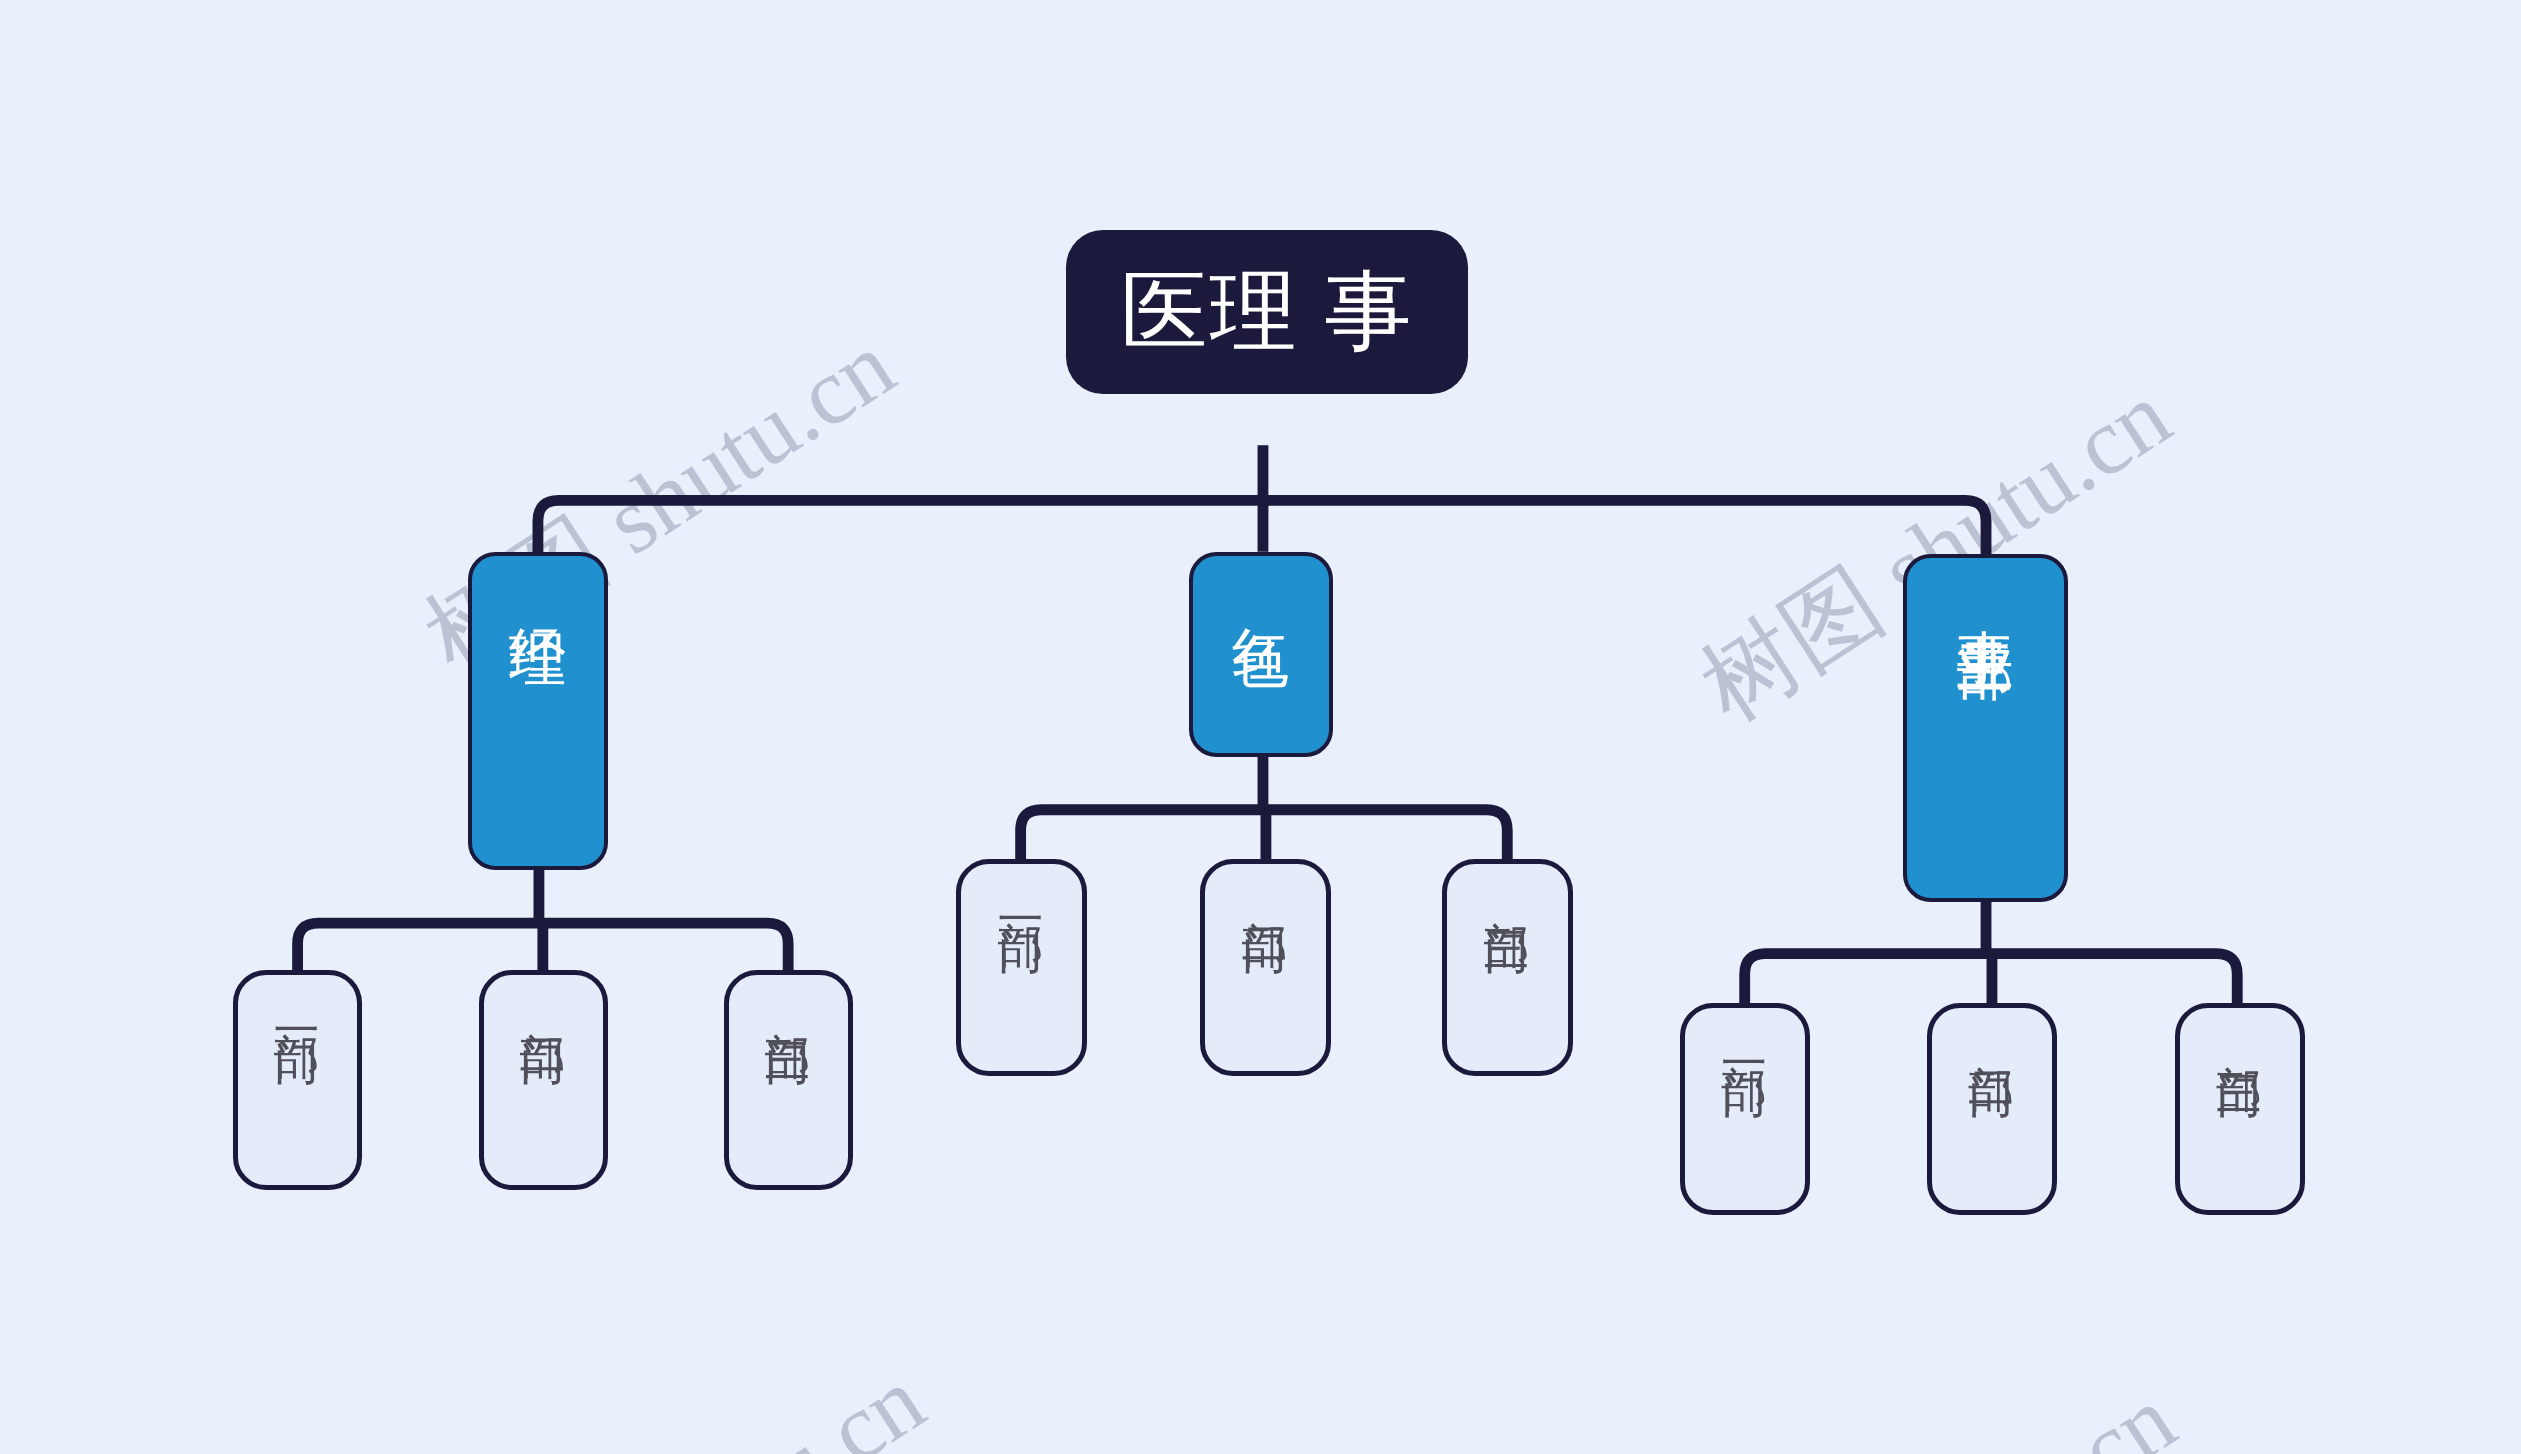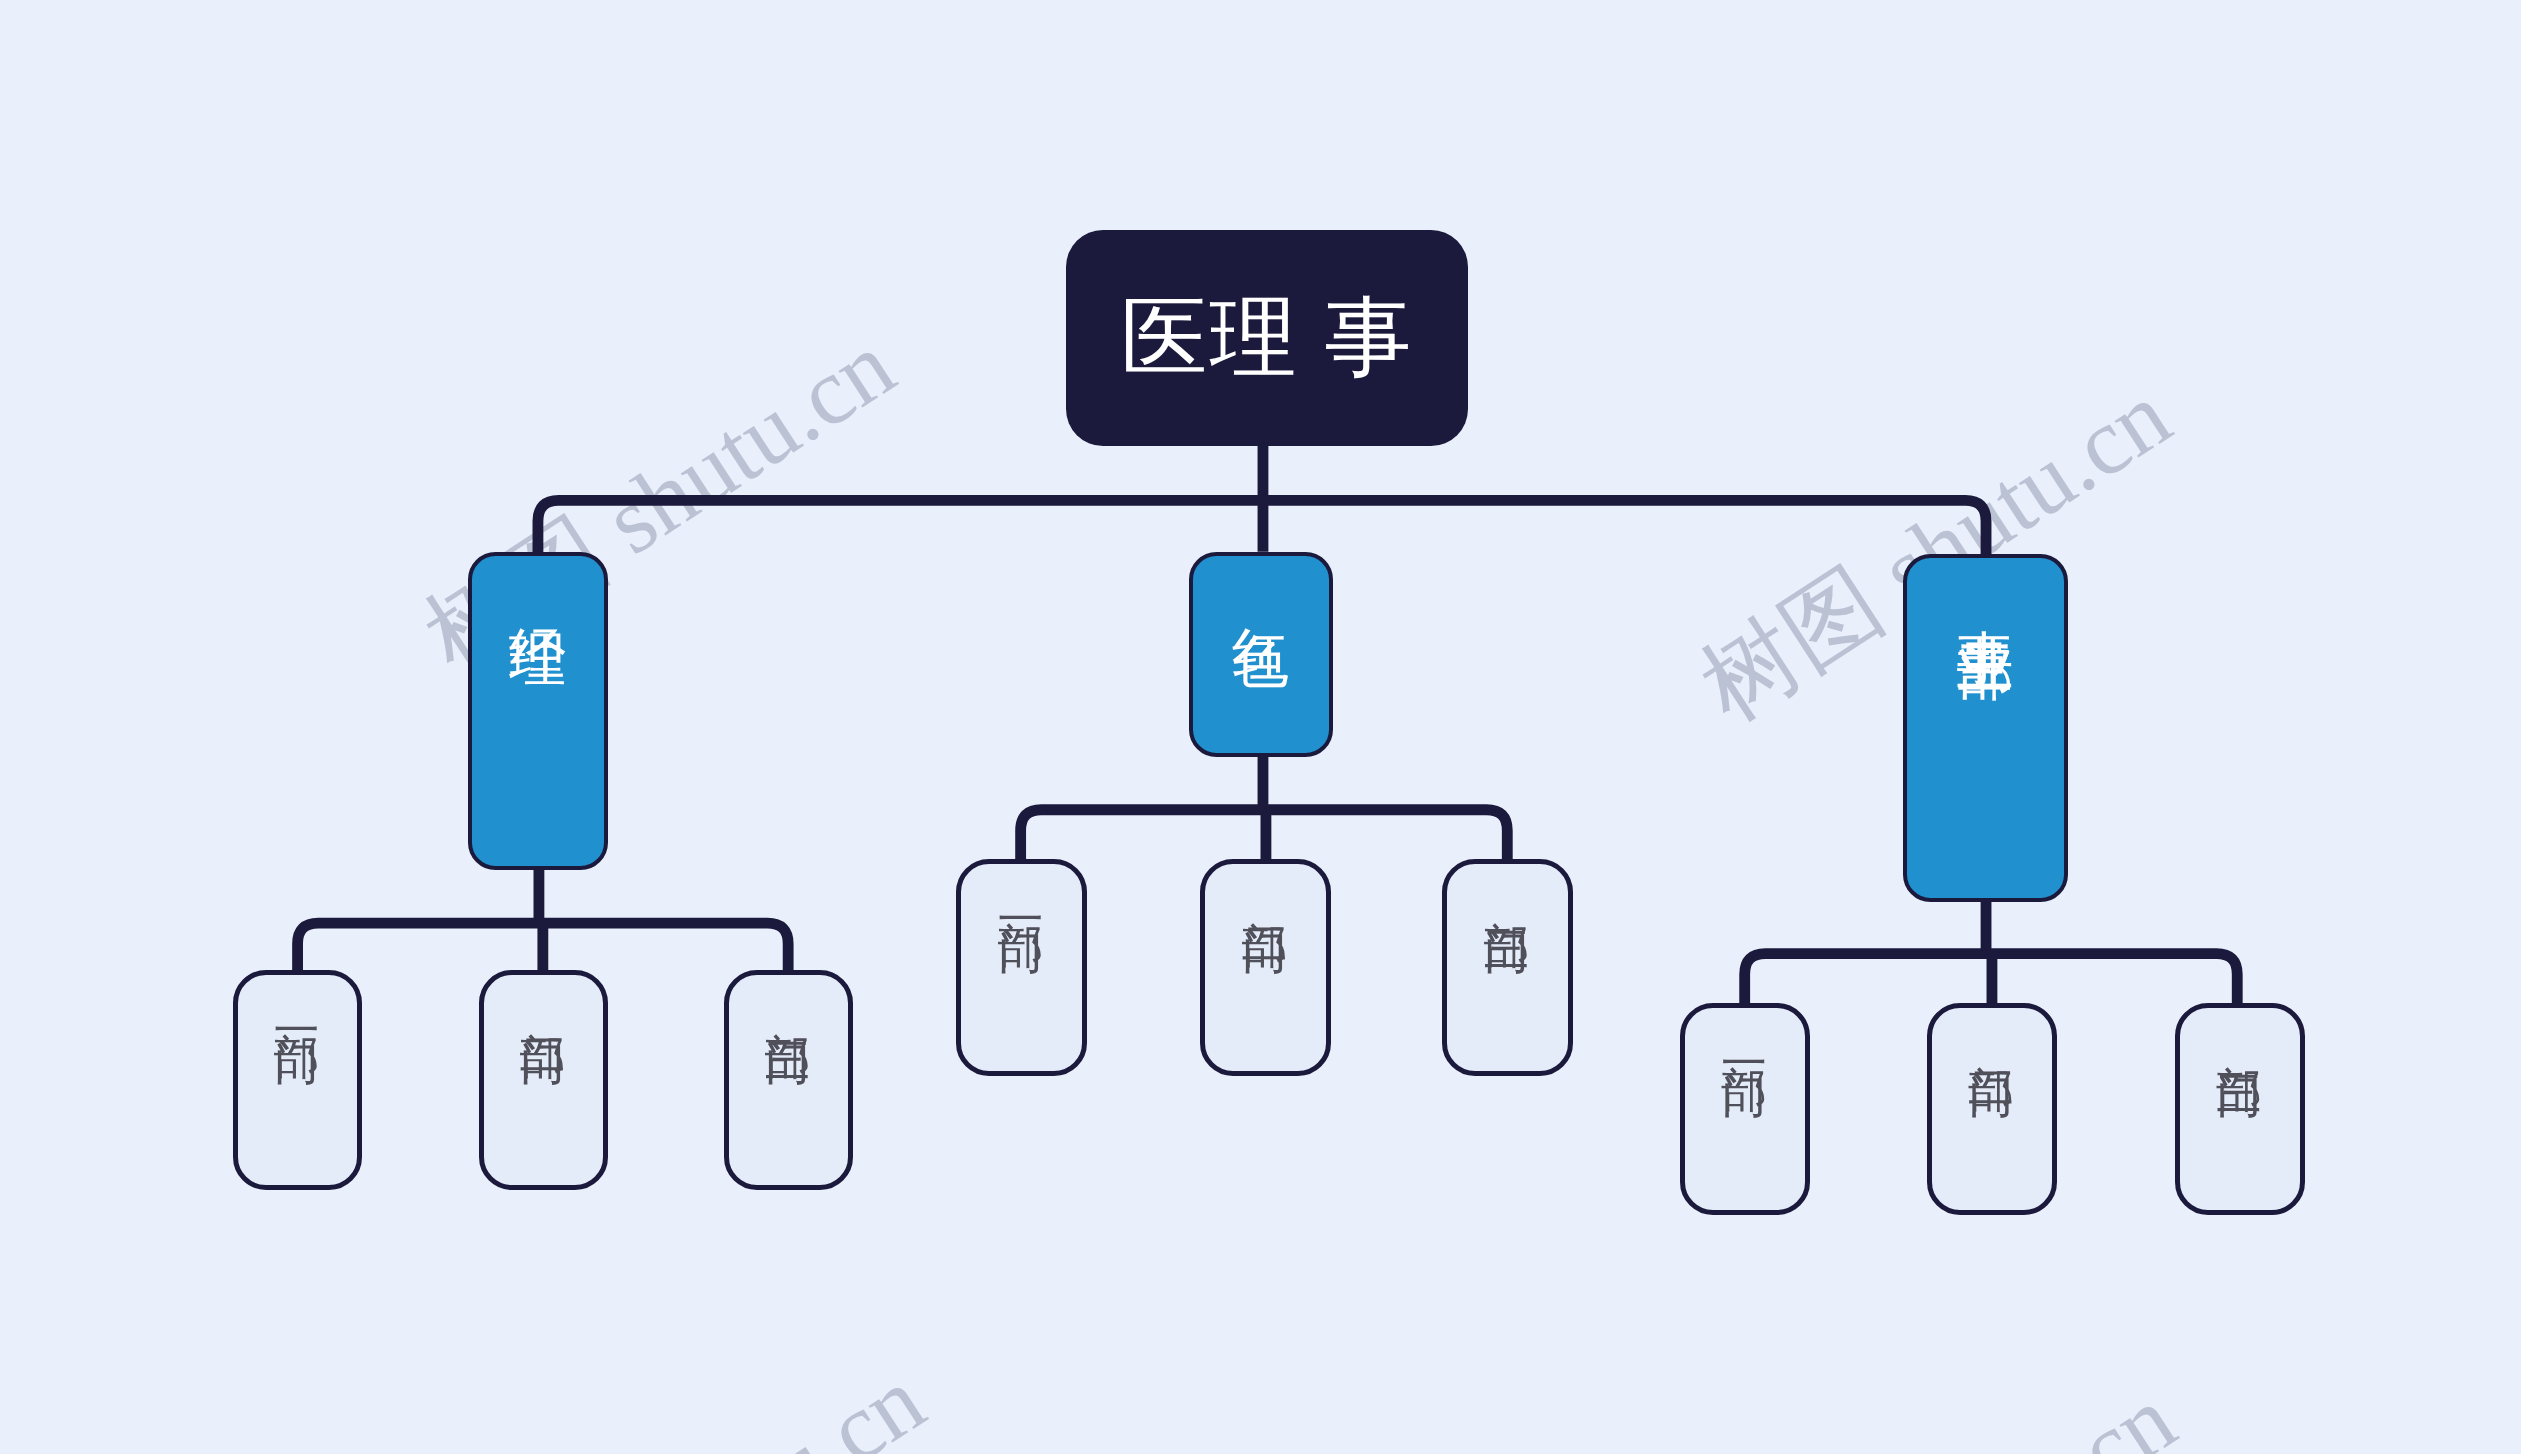--- a/index.html
+++ b/index.html
@@ -25,21 +25,21 @@
   #wm-2 { left:1936px; top:552px; }
   #wm-3 { left:690px;  top:1537px; }
   #wm-4 { left:1941px; top:1556px; }
 
   .node { position:absolute; display:flex; justify-content:center; }
 
   .root-node {
     background:#1B1A3C; border-radius:37px; color:#FFFFFF;
     align-items:center; font-size:87px; letter-spacing:2px;
   }
-  #node-root { left:1066px; top:230px; width:402px; height:216px; }
+  #node-root { left:1066px; top:230px; width:402px; height:164px; }
 
   .branch-node {
     background:#2190CE; border:4.9px solid #1B1A3C; border-radius:27.6px;
     color:#FFFFFF; font-size:57px; align-items:flex-start;
   }
   .branch-node .label {
     writing-mode:vertical-rl; text-orientation:upright;
     margin-top:25.6px; letter-spacing:5.9px; line-height:1;
   }
   #node-branch-0 { left:468px;  top:552px; width:140px; height:318px; }

